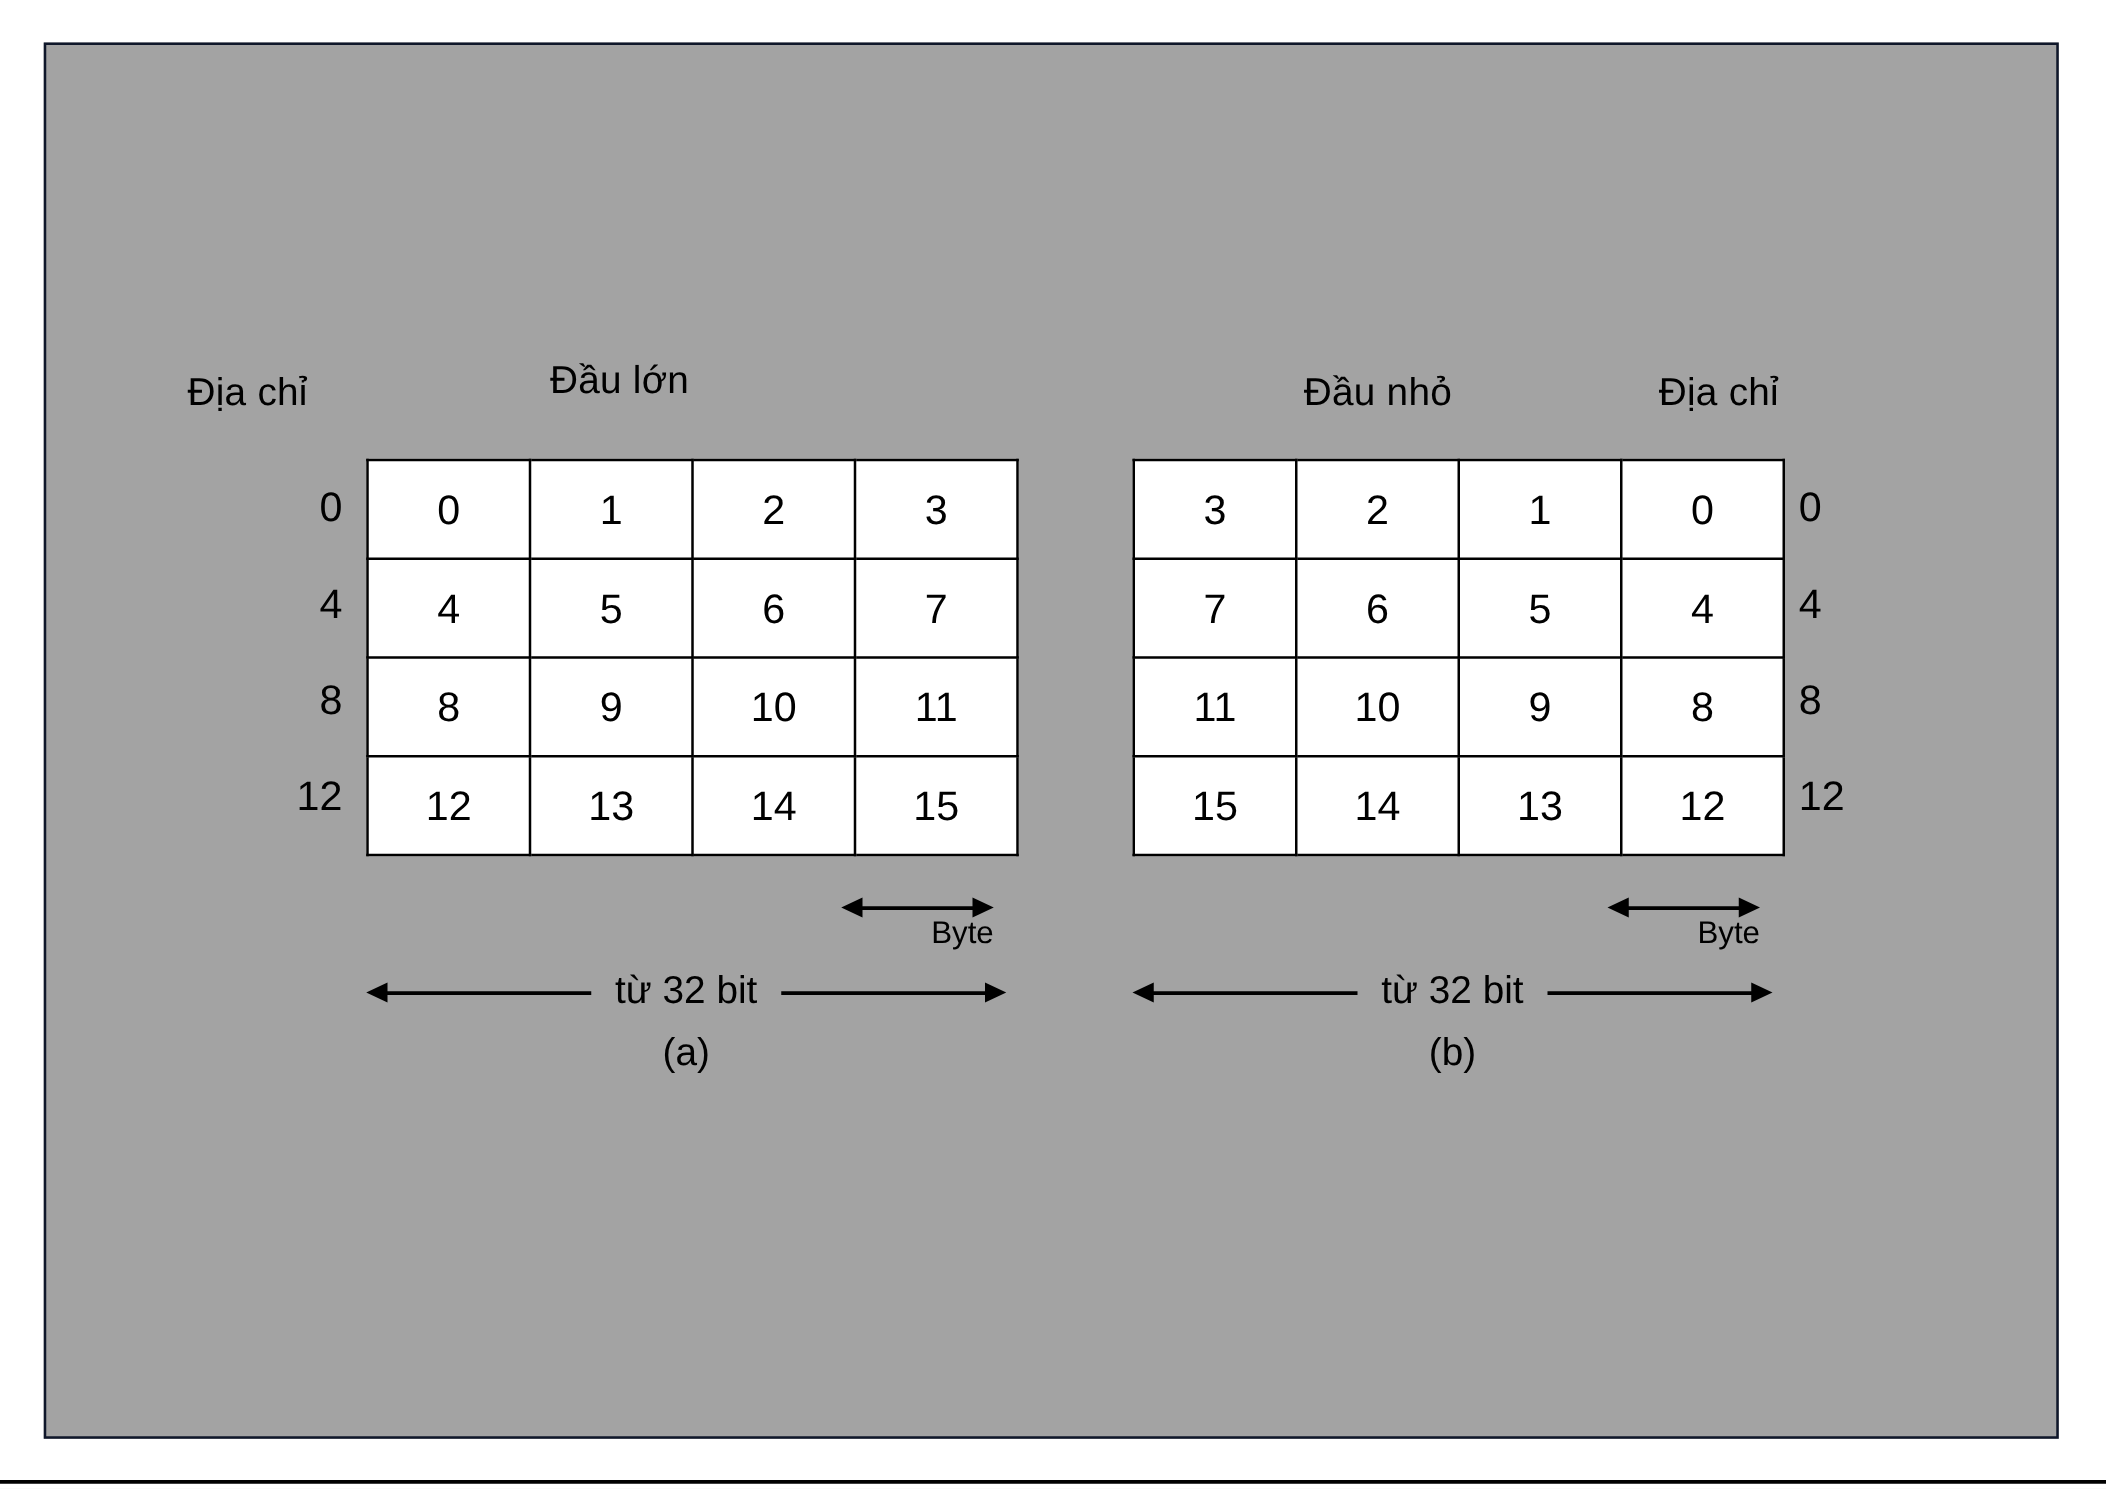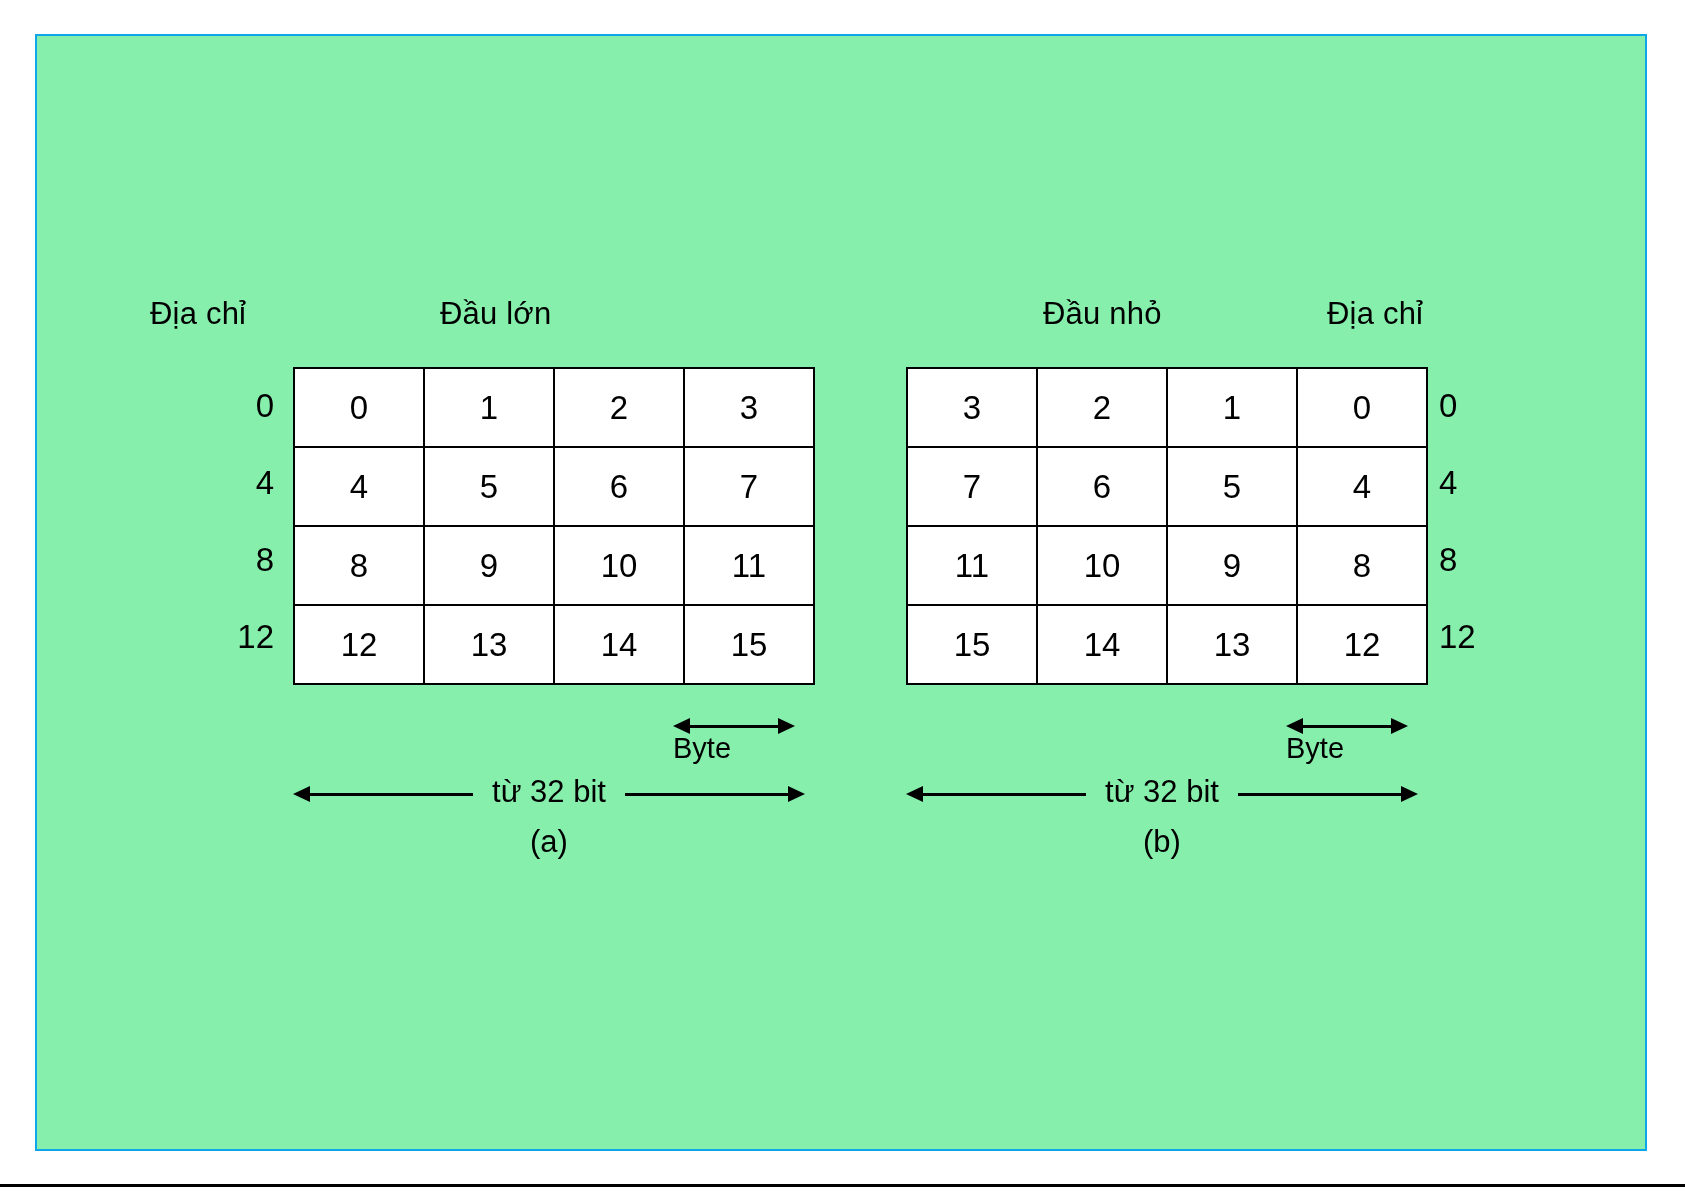--- a/index.html
+++ b/index.html
@@ -16,23 +16,23 @@
     overflow: hidden;
   }
 
   
   #figure-frame {
     position: absolute;
     left: 35px;
     top: 34px;
     width: 1612px;
     height: 1117px;
-    border: 2px solid #0ea5e9;
+    border: 2px solid #0f172a;
     box-sizing: border-box;
-    background: #86efac;
+    background: #a3a3a3;
   }
   #footer-rule {
     position: absolute;
     left: 0px;
     top: 1184px;
     width: 1685px;
     height: 3px;
     background: #000;
   }
 
@@ -105,22 +105,22 @@
     width: 0;
     height: 0;
     border-top: 8px solid transparent;
     border-bottom: 8px solid transparent;
   }
   .arrow-head.left  { left: 0;  border-right: 17px solid #000; }
   .arrow-head.right { right: 0; border-left: 17px solid #000; }
 
   .byte-label {
     position: absolute;
-    font-size: 29px;
-    text-align: left;
+    font-size: 25px;
+    text-align: right;
     white-space: nowrap;
     line-height: 1;
   }
 
   
   .word-row { position: absolute; height: 40px; }
   .word-row .seg {
     position: absolute;
     top: 0;
     height: 24px;
@@ -144,21 +144,21 @@
 </style>
 </head>
 <body>
 
 <div id="figure-frame">
 
   <div class="panel" id="panel-a">
 
     <div class="heading" style="left:113px; top:262px;">Địa chỉ</div>
 
-    <div class="heading" style="left:403px; top:262px;">Đầu lớn</div>
+    <div class="heading" style="left:403px; top:252px;">Đầu lớn</div>
 
     <div class="addr-col addr-right" style="left:145px; top:331px;">
       <div class="addr-cell">0</div>
       <div class="addr-cell">4</div>
       <div class="addr-cell">8</div>
       <div class="addr-cell">12</div>
     </div>
 
     <table class="mem-table" style="left:256px; top:331px;">
       <tbody>

